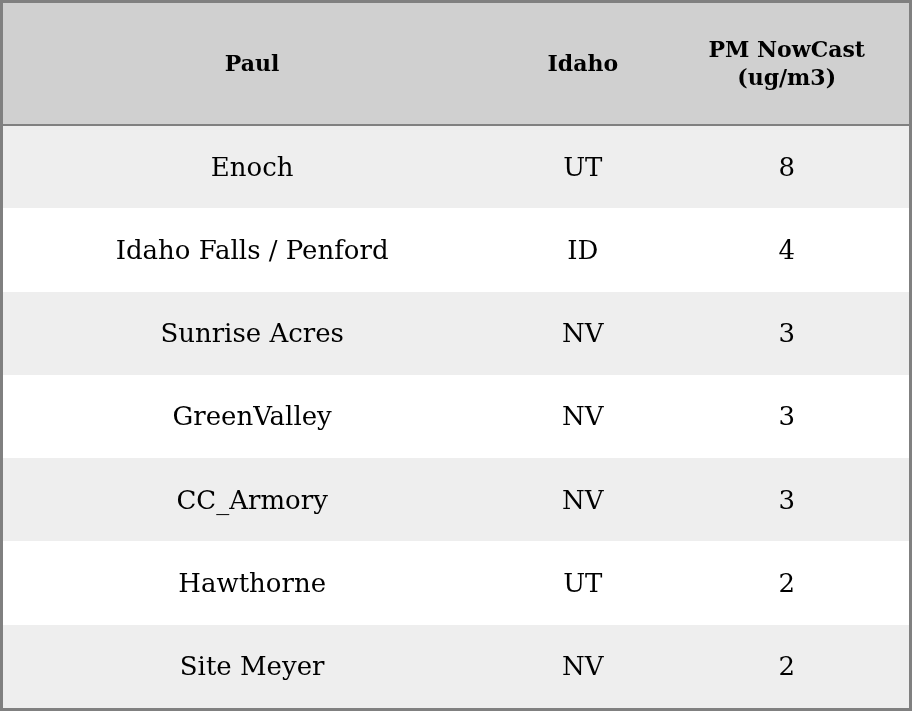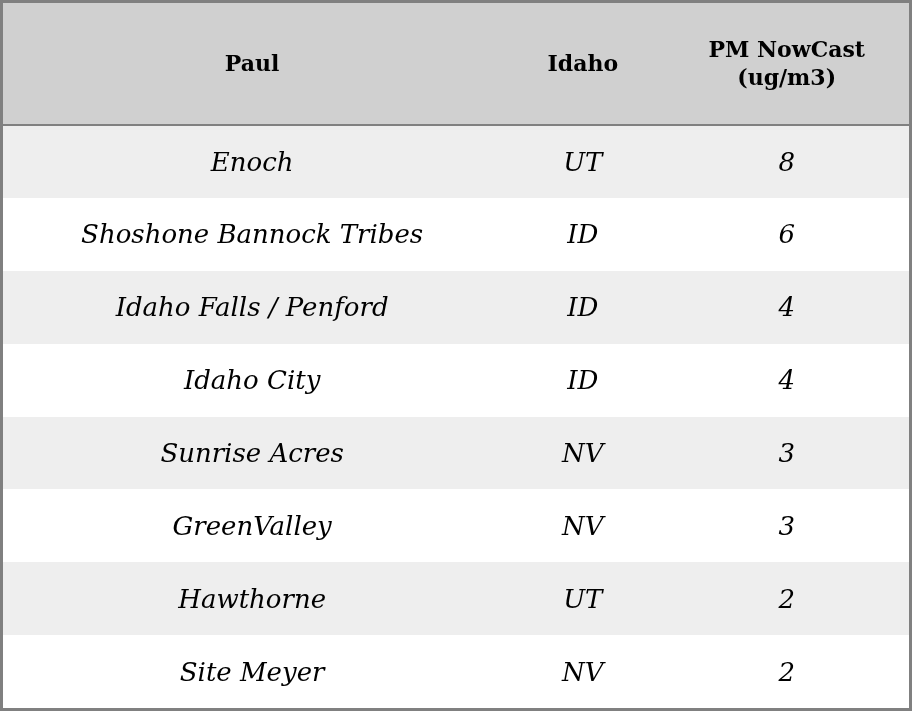--- a/index.html
+++ b/index.html
@@ -44,21 +44,20 @@
   }
 
   tbody tr { height: 58px; }
   tbody tr:nth-child(odd)  { background: var(--row-alt-bg, #eeeeee); }
   tbody tr:nth-child(even) { background: var(--row-bg, #ffffff); }
   tbody td {
     text-align: center;
     vertical-align: middle;
     font-size: 26px;
     padding: 0;
-    font-style: italic;
   }
 </style>
 </head>
 <body>
 
 <div class="table-wrap">
   <table class="pm-table">
     <colgroup>
       <col class="col-site">
       <col class="col-state">
@@ -77,41 +76,36 @@
         </th>
       </tr>
     </thead>
     <tbody id="table-body">
         <tr>
           <td>Enoch</td>
           <td>UT</td>
           <td>8</td>
         </tr>
         <tr>
-          <td>Shoshone Bannock Tribes</td>
-          <td>ID</td>
-          <td>6</td>
-        </tr>
-        <tr>
           <td>Idaho Falls / Penford</td>
-          <td>ID</td>
-          <td>4</td>
-        </tr>
-        <tr>
-          <td>Idaho City</td>
           <td>ID</td>
           <td>4</td>
         </tr>
         <tr>
           <td>Sunrise Acres</td>
           <td>NV</td>
           <td>3</td>
         </tr>
         <tr>
           <td>GreenValley</td>
+          <td>NV</td>
+          <td>3</td>
+        </tr>
+        <tr>
+          <td>CC_Armory</td>
           <td>NV</td>
           <td>3</td>
         </tr>
         <tr>
           <td>Hawthorne</td>
           <td>UT</td>
           <td>2</td>
         </tr>
         <tr>
           <td>Site Meyer</td>

